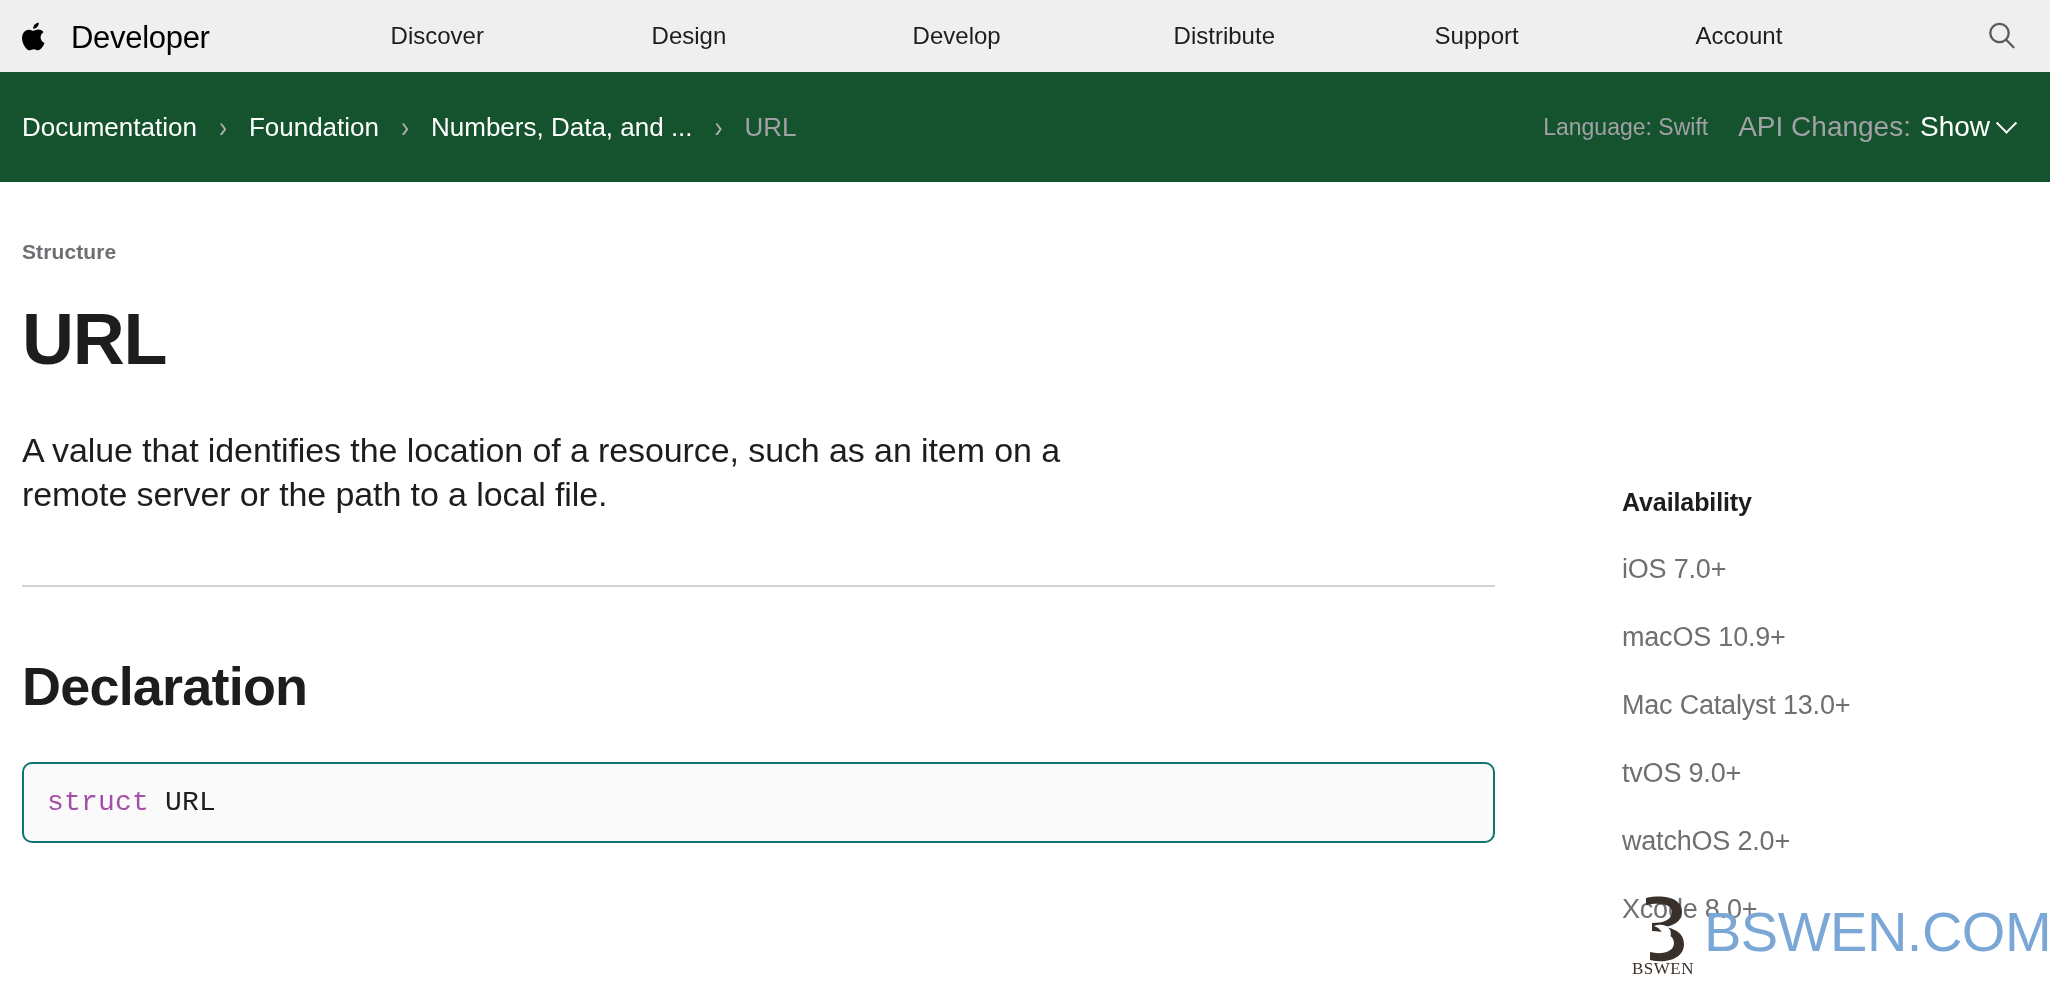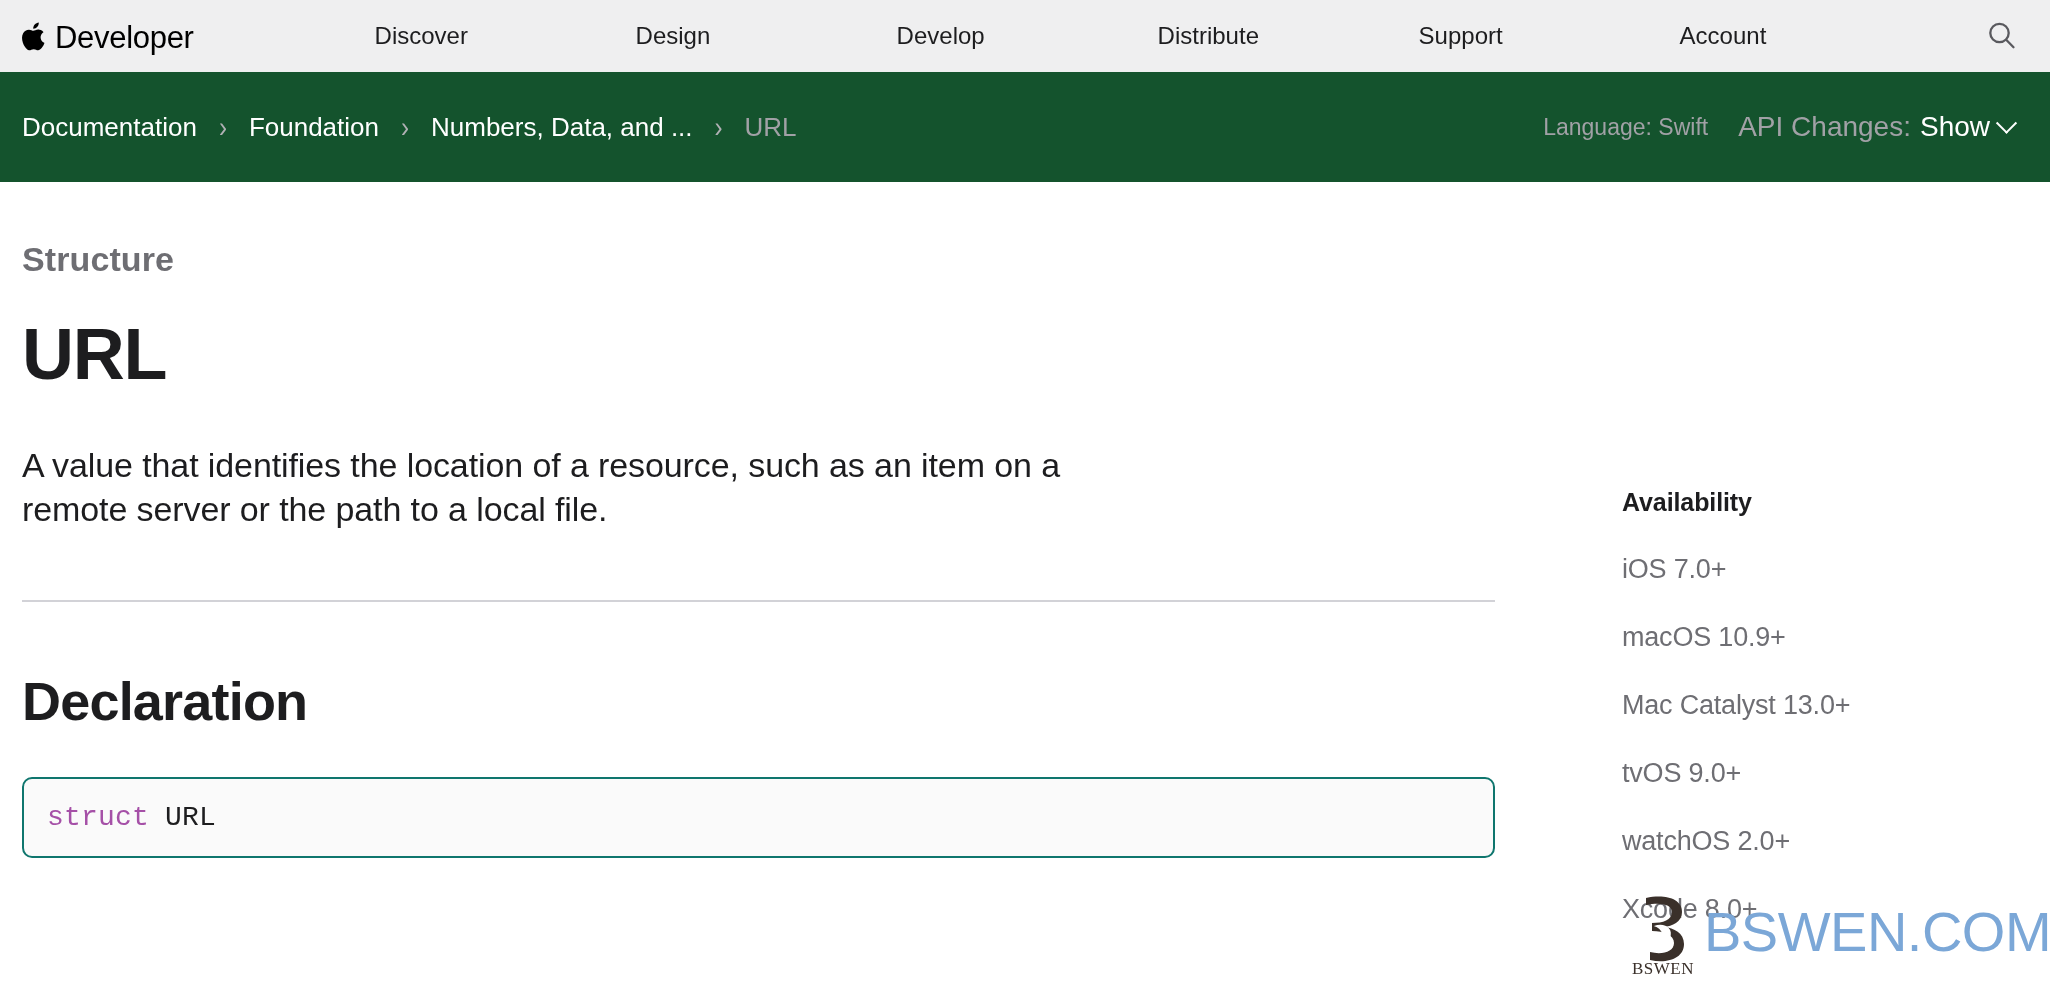--- a/index.html
+++ b/index.html
@@ -18,21 +18,21 @@
     width: 2050px;
     height: 72px;
     background: #efeff0;
     display: flex;
     align-items: center;
   }
   .brand {
     display: flex;
     align-items: center;
     margin-left: 22px;
-    gap: 6px;
+    gap: 22px;
   }
   .apple-logo {
     width: 27px;
     height: 33px;
     display: block;
     color: #000;
   }
   .brand-text {
     font-size: 31px;
     color: #000;
@@ -131,21 +131,21 @@
   }
 
   
   .content {
     position: absolute;
     top: 182px;
     left: 22px;
     width: 1473px;
   }
   .eyebrow {
-    font-size: 34px;
+    font-size: 21px;
     color: #6e6e73;
     font-weight: bold;
     margin-top: 58px;
     letter-spacing: 0.1px;
   }
   .page-title {
     font-size: 72px;
     font-weight: bold;
     color: #1d1d1f;
     letter-spacing: -1.2px;

